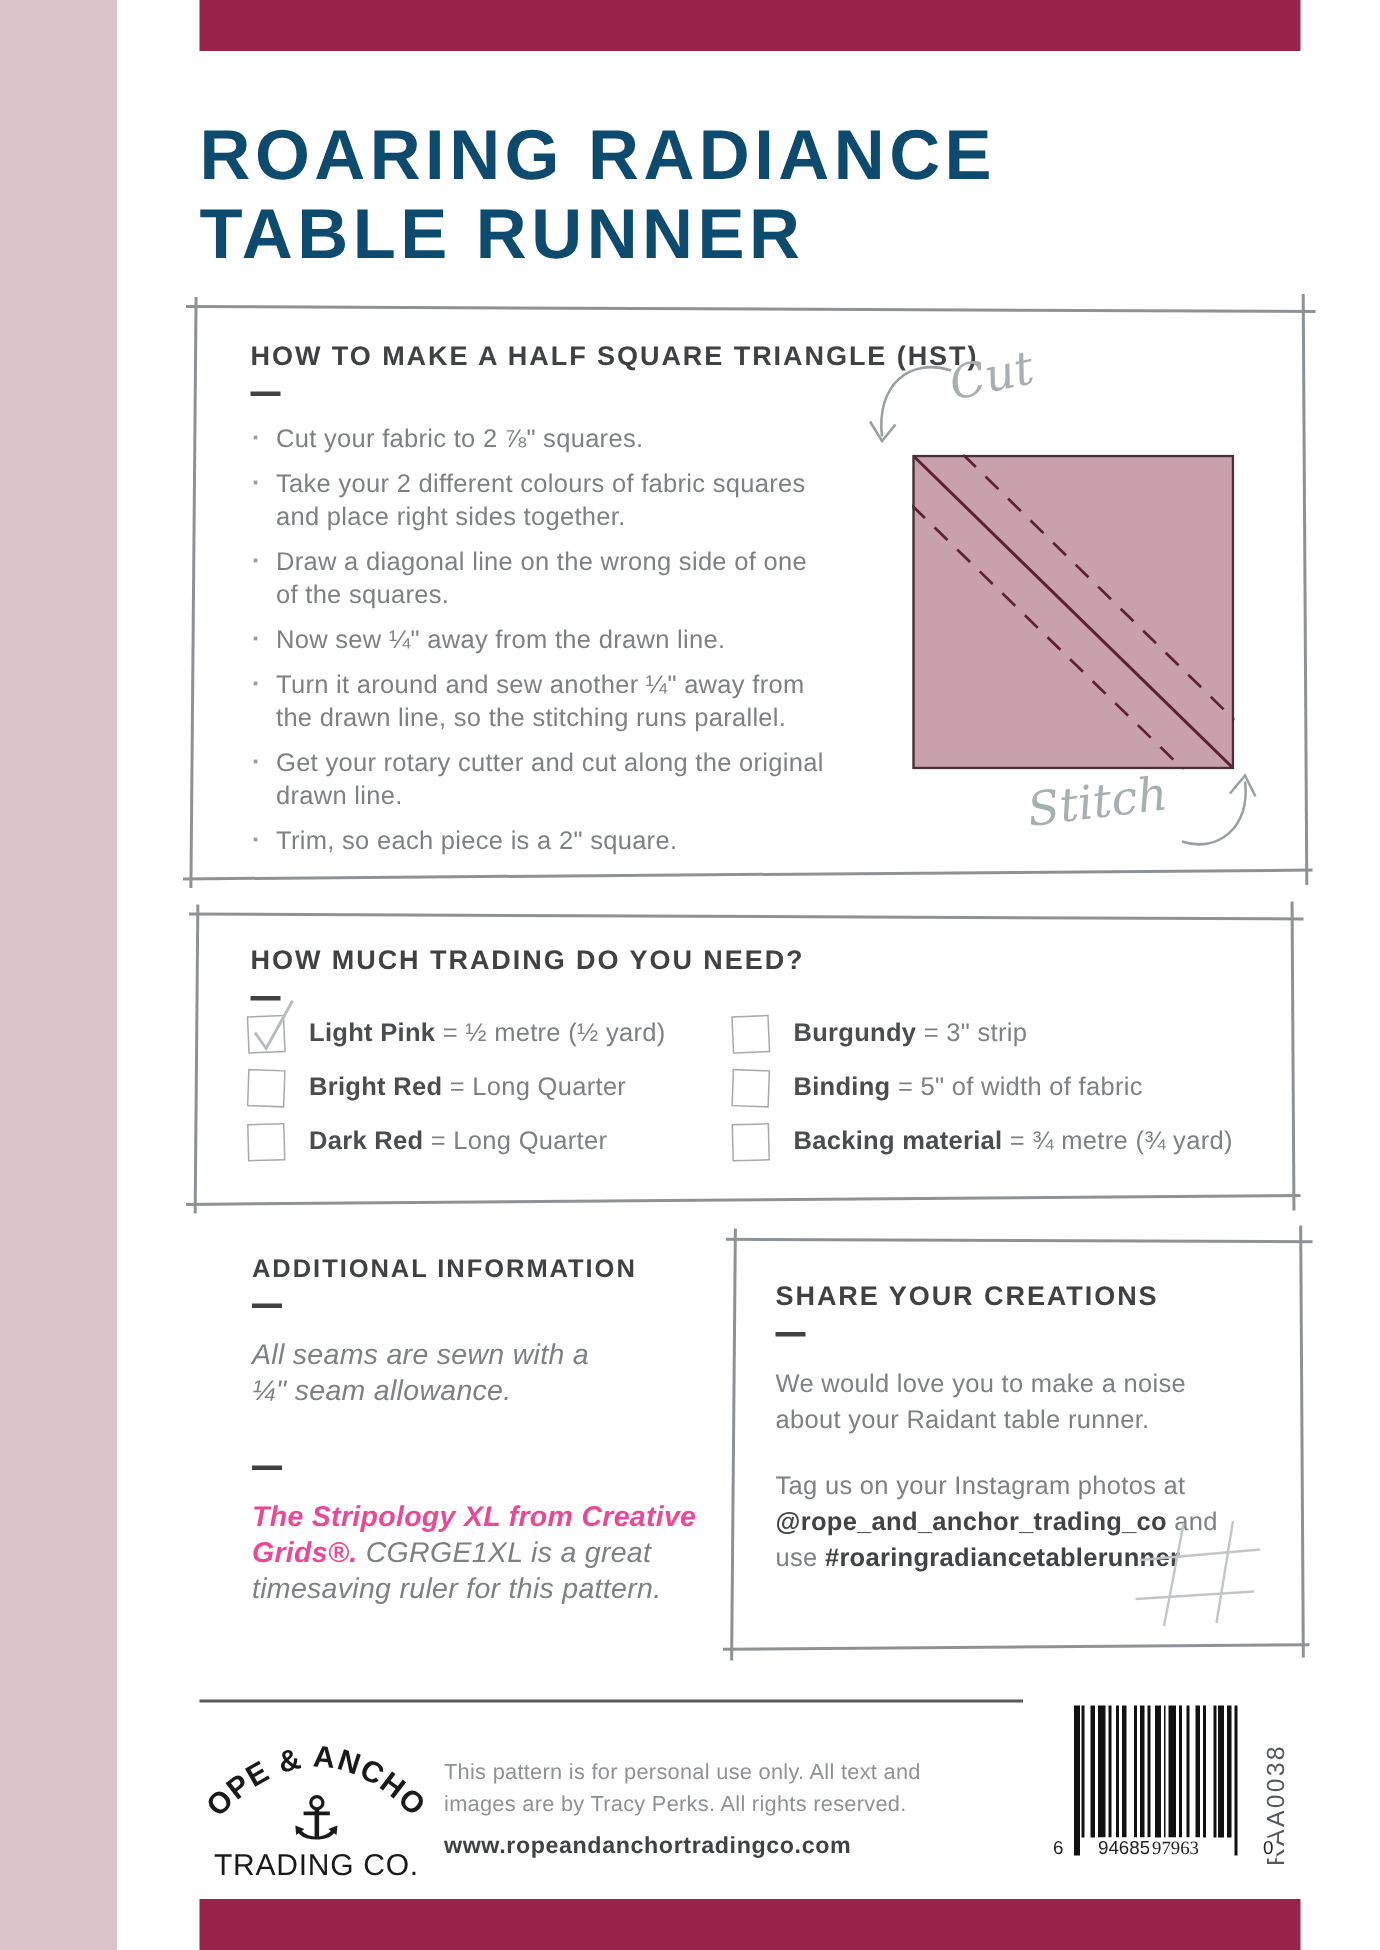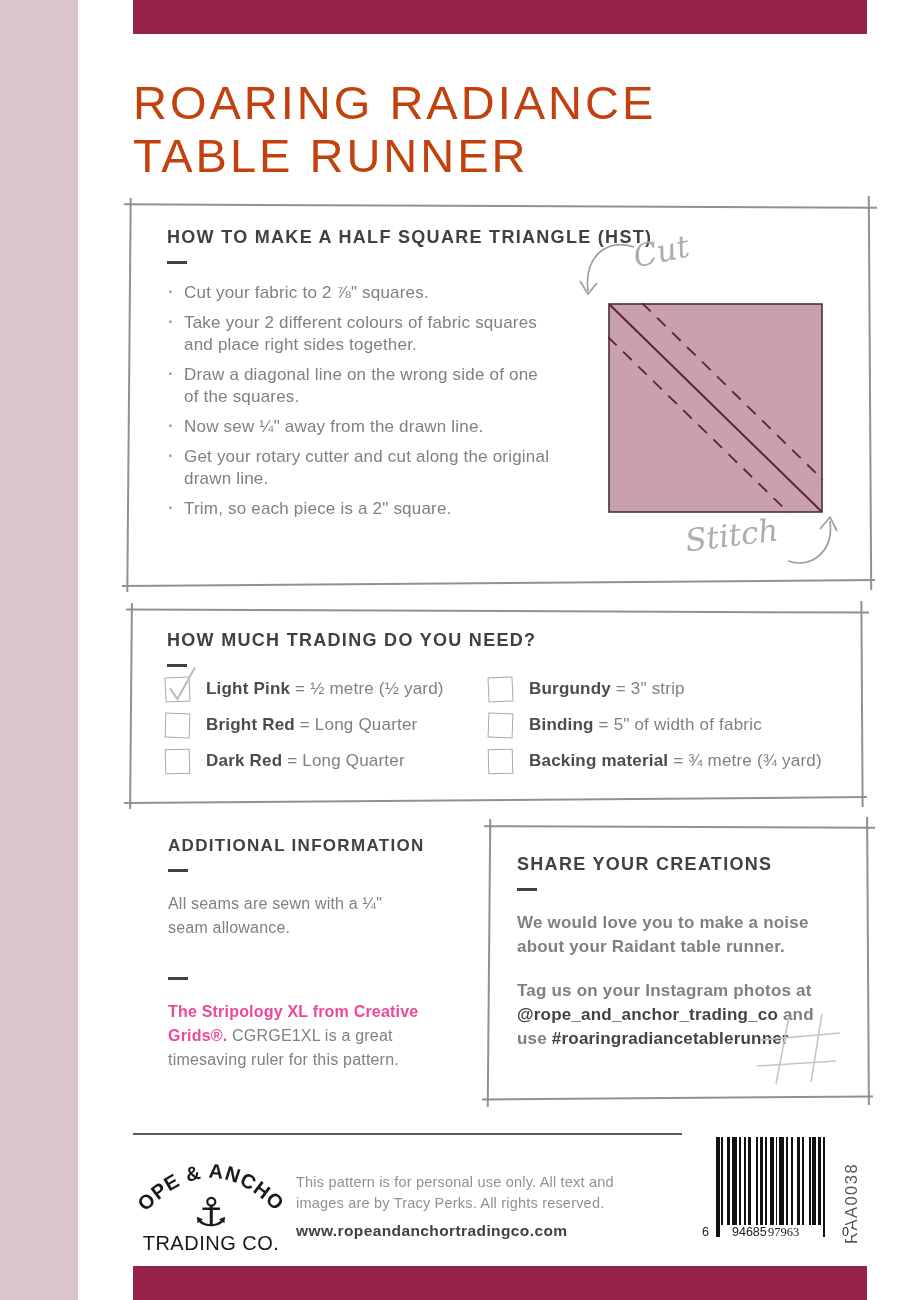--- a/index.html
+++ b/index.html
@@ -13,21 +13,21 @@
   *{margin:0;padding:0;box-sizing:border-box;}
   body{background:#ffffff;font-family:"Liberation Sans","DejaVu Sans",sans-serif;}
   .page{position:relative;width:920px;height:1300px;background:#fff;overflow:hidden;}
 
   .pink-strip{position:absolute;left:0;top:0;width:78px;height:1300px;background:var(--pink-strip);}
   .bar{position:absolute;left:133px;width:734px;height:34px;background:var(--maroon);}
   .bar.top{top:0;}
   .bar.bottom{top:1266px;}
 
   .page-title{position:absolute;left:133px;top:76px;font-size:47px;line-height:53px;
-    font-weight:400;letter-spacing:3px;color:#c2410c;}
+    font-weight:700;letter-spacing:3px;color:#0c4a6e;}
 
   
   .box{position:absolute;}
   .e{position:absolute;background:var(--sketch);}
   .e.t{left:-4px;right:-7px;top:0;height:1.5px;transform:rotate(.25deg);}
   .e.b{left:-6px;right:-5px;bottom:0;height:1.5px;transform:rotate(-.45deg);}
   .e.l{top:-7px;bottom:-9px;left:0;width:1.5px;transform:rotate(.5deg);}
   .e.r{top:-9px;bottom:-7px;right:0;width:1.5px;transform:rotate(-.35deg);}
 
   h2{font-size:18px;font-weight:700;letter-spacing:1.3px;color:var(--ink);}
@@ -61,29 +61,29 @@
   .cb.r1{transform:rotate(-2.5deg);}
   .cb.r2{transform:rotate(2deg);}
   .cb.r3{transform:rotate(-1.5deg);}
   .cb svg{position:absolute;left:-3px;top:-12px;width:36px;height:40px;overflow:visible;}
   .fabric-text{font-size:17px;color:var(--body-gray);white-space:nowrap;letter-spacing:.2px;}
   .fabric-text b{color:#4a4c4e;font-weight:700;}
 
   
   .plain{position:absolute;left:168px;width:315px;}
   .plain h2{font-size:17px;}
-  .plain p{margin-top:20px;font-size:16px;line-height:24px;color:var(--body-gray);letter-spacing:.2px;}
+  .plain p{margin-top:20px;font-size:19px;line-height:24px;color:var(--body-gray);letter-spacing:.2px;font-style:italic;}
   .plain p b{color:#ec4899;}
   .addl{top:836px;}
   .toptip{top:964px;}
 
   
   .share-box{left:488px;top:826px;width:380px;height:272px;}
   .share-inner{position:absolute;left:29px;top:28px;width:322px;}
-  .share-inner p{margin-top:20px;font-size:17px;line-height:24px;color:var(--body-gray);letter-spacing:.2px;font-weight:bold;}
+  .share-inner p{margin-top:20px;font-size:17px;line-height:24px;color:var(--body-gray);letter-spacing:.2px;}
   .share-inner p b{color:#414345;}
   .hash-doodle{position:absolute;left:268px;top:188px;}
 
   
   .footer-divider{position:absolute;left:133px;top:1133px;width:549px;height:1.5px;background:#5a5a5a;}
   .brand-logo{position:absolute;left:132px;top:1142px;}
   .legal{position:absolute;left:296px;top:1172px;width:340px;font-size:14.5px;
     line-height:21px;color:#8f9295;letter-spacing:.2px;}
   .website{position:absolute;left:296px;top:1222px;font-size:15.5px;font-weight:700;
     color:#3f4143;letter-spacing:.4px;}
@@ -113,20 +113,21 @@
       <i class="e l"></i>
       <i class="e r"></i>
     <div class="hst-inner">
       <h2>HOW TO MAKE A HALF SQUARE TRIANGLE (HST)</h2>
       <div class="dash"></div>
       <ul class="steps">
           <li>Cut your fabric to 2 ⅞" squares.</li>
           <li>Take your 2 different colours of fabric squares and place right sides together.</li>
           <li>Draw a diagonal line  on the wrong side of one of the squares.</li>
           <li>Now sew ¼" away from the drawn line.</li>
+          <li>Turn it around and sew another ¼" away from the drawn line, so the stitching runs parallel.</li>
           <li>Get your rotary cutter and cut along the original drawn line.</li>
           <li>Trim, so each piece is a 2" square.</li>
         </ul>
     </div>
 
     <div class="script cut-label">Cut</div>
     <svg class="arrow cut-arrow" width="58" height="72" viewBox="0 0 58 72">
       <path d="M56,10 C28,1 6,20 10,54" fill="none" stroke="#9aa0a3" stroke-width="1.7"></path>
       <path d="M2,44 L10,57 L19,46" fill="none" stroke="#9aa0a3" stroke-width="1.7"></path>
     </svg>

